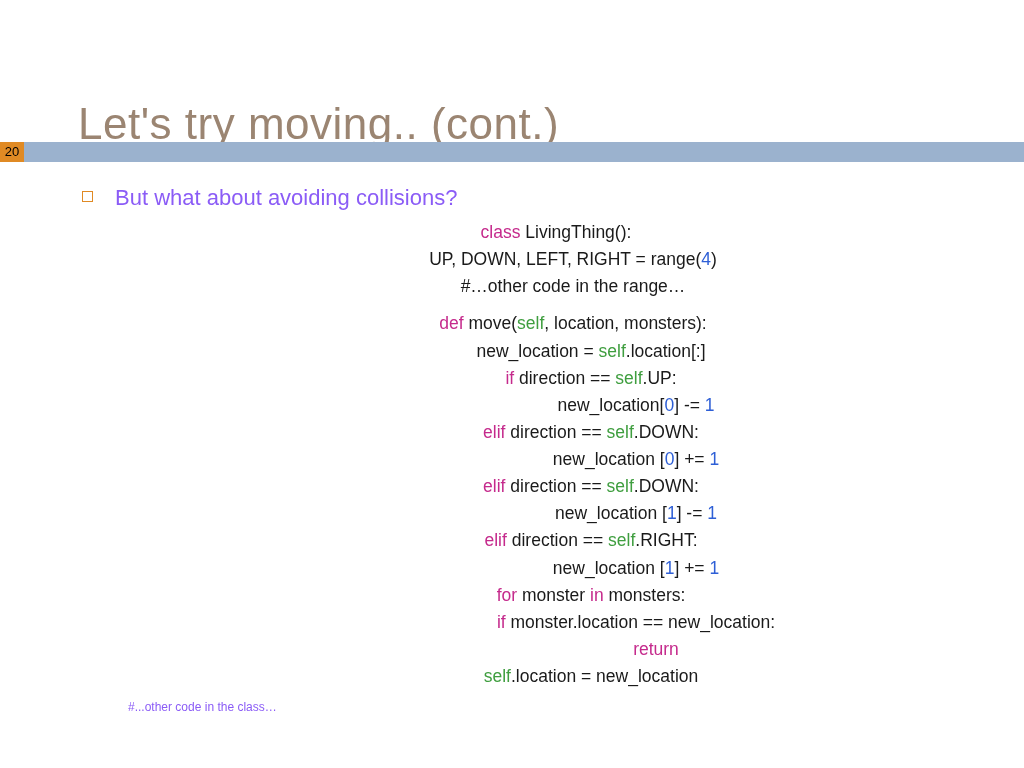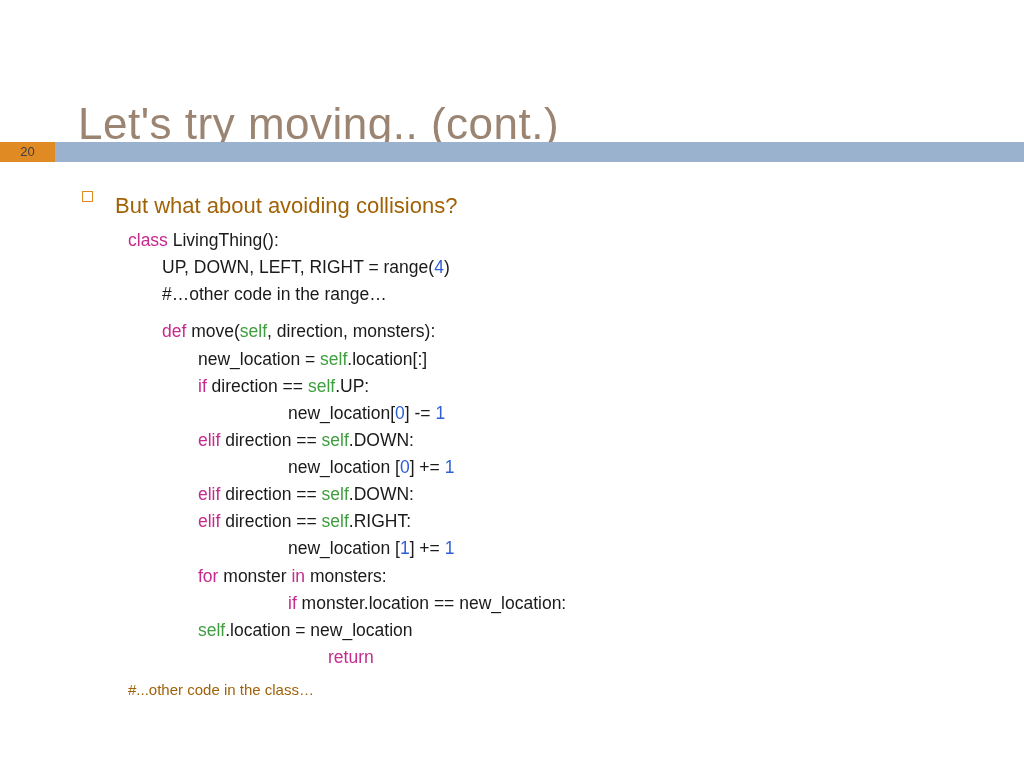--- a/index.html
+++ b/index.html
@@ -26,24 +26,24 @@
     top: 142px;
     left: 0;
     right: 0;
     height: 20px;
     background: #9bb2ce;
   }
   .badge {
     position: absolute;
     top: 142px;
     left: 0;
-    width: 55px;
+    width: 24px;
     height: 20px;
     background: #e08a24;
-    color: #404040;
+    color: #000000;
     font-size: 13px;
     text-align: center;
     line-height: 20px;
     font-weight: 500;
   }
   .content {
     position: absolute;
     top: 185px;
     left: 82px;
     right: 40px;
@@ -58,45 +58,44 @@
     width: 11px;
     height: 11px;
     border: 1.5px solid #e08a24;
     margin-top: 6px;
     margin-right: 22px;
     flex-shrink: 0;
   }
   .bullet-text {
     font-size: 22px;
     font-weight: 400;
-    color: #a16207;
-    margin-top: 8px;
+    color: #8b5cf6;
   }
   .code {
     margin-left: 46px;
     margin-top: 6px;
     font-size: 17.5px;
     line-height: 1.55;
     font-weight: 400;
     color: #1a1a1a;
   }
-  .code .line { white-space: pre; }
+  .code .line { white-space: pre; text-align: center; }
   .i1 { padding-left: 34px; }
   .i3 { padding-left: 70px; }
   .i4 { padding-left: 160px; }
   .i5 { padding-left: 200px; }
   .gap { height: 10px; }
   .kw   { color: #c52a8c; }   
   .self { color: #3f9e3f; }   
   .num  { color: #2e5fd6; }   
   .footer-line {
     margin-left: 46px;
     margin-top: 10px;
-    font-size: 15px;
-    color: #a16207;
+    font-size: 12px;
+    color: #8b5cf6;
   }
 </style>
 </head>
 <body>
 
 <div class="title">Let's try moving.. (cont.)</div>
 <div class="bar"></div>
 <div class="badge">20</div>
 
 <div class="content">
@@ -104,29 +103,30 @@
   <div class="bullet-row">
     <div class="bullet-marker"></div>
     <div class="bullet-text">But what about avoiding collisions?</div>
   </div>
 
   <div class="code">
     <div class="line"><span class="kw">class</span><span> LivingThing():</span></div>
     <div class="line i1"><span>UP, DOWN, LEFT, RIGHT = range(</span><span class="num">4</span><span>)</span></div>
     <div class="line i1"><span>#…other code in the range…</span></div>
     <div class="gap"></div>
-    <div class="line i1"><span class="kw">def</span><span> move(</span><span class="self">self</span><span>, direction, monsters):</span></div>
+    <div class="line i1"><span class="kw">def</span><span> move(</span><span class="self">self</span><span>, location, monsters):</span></div>
     <div class="line i3"><span>new_location = </span><span class="self">self</span><span>.location[:]</span></div>
     <div class="line i3"><span class="kw">if</span><span> direction == </span><span class="self">self</span><span>.UP:</span></div>
     <div class="line i4"><span>new_location[</span><span class="num">0</span><span>] -= </span><span class="num">1</span></div>
     <div class="line i3"><span class="kw">elif</span><span> direction == </span><span class="self">self</span><span>.DOWN:</span></div>
     <div class="line i4"><span>new_location [</span><span class="num">0</span><span>] += </span><span class="num">1</span></div>
     <div class="line i3"><span class="kw">elif</span><span> direction == </span><span class="self">self</span><span>.DOWN:</span></div>
+    <div class="line i4"><span>new_location [</span><span class="num">1</span><span>] -= </span><span class="num">1</span></div>
     <div class="line i3"><span class="kw">elif</span><span> direction == </span><span class="self">self</span><span>.RIGHT:</span></div>
     <div class="line i4"><span>new_location [</span><span class="num">1</span><span>] += </span><span class="num">1</span></div>
     <div class="line i3"><span class="kw">for</span><span> monster </span><span class="kw">in</span><span> monsters:</span></div>
     <div class="line i4"><span class="kw">if</span><span> monster.location == new_location:</span></div>
+    <div class="line i5"><span class="kw">return</span></div>
     <div class="line i3"><span class="self">self</span><span>.location = new_location</span></div>
-    <div class="line i5"><span class="kw">return</span></div>
   </div>
 
   <div class="footer-line">#...other code in the class…</div>
 </div>
 
 </body></html>

